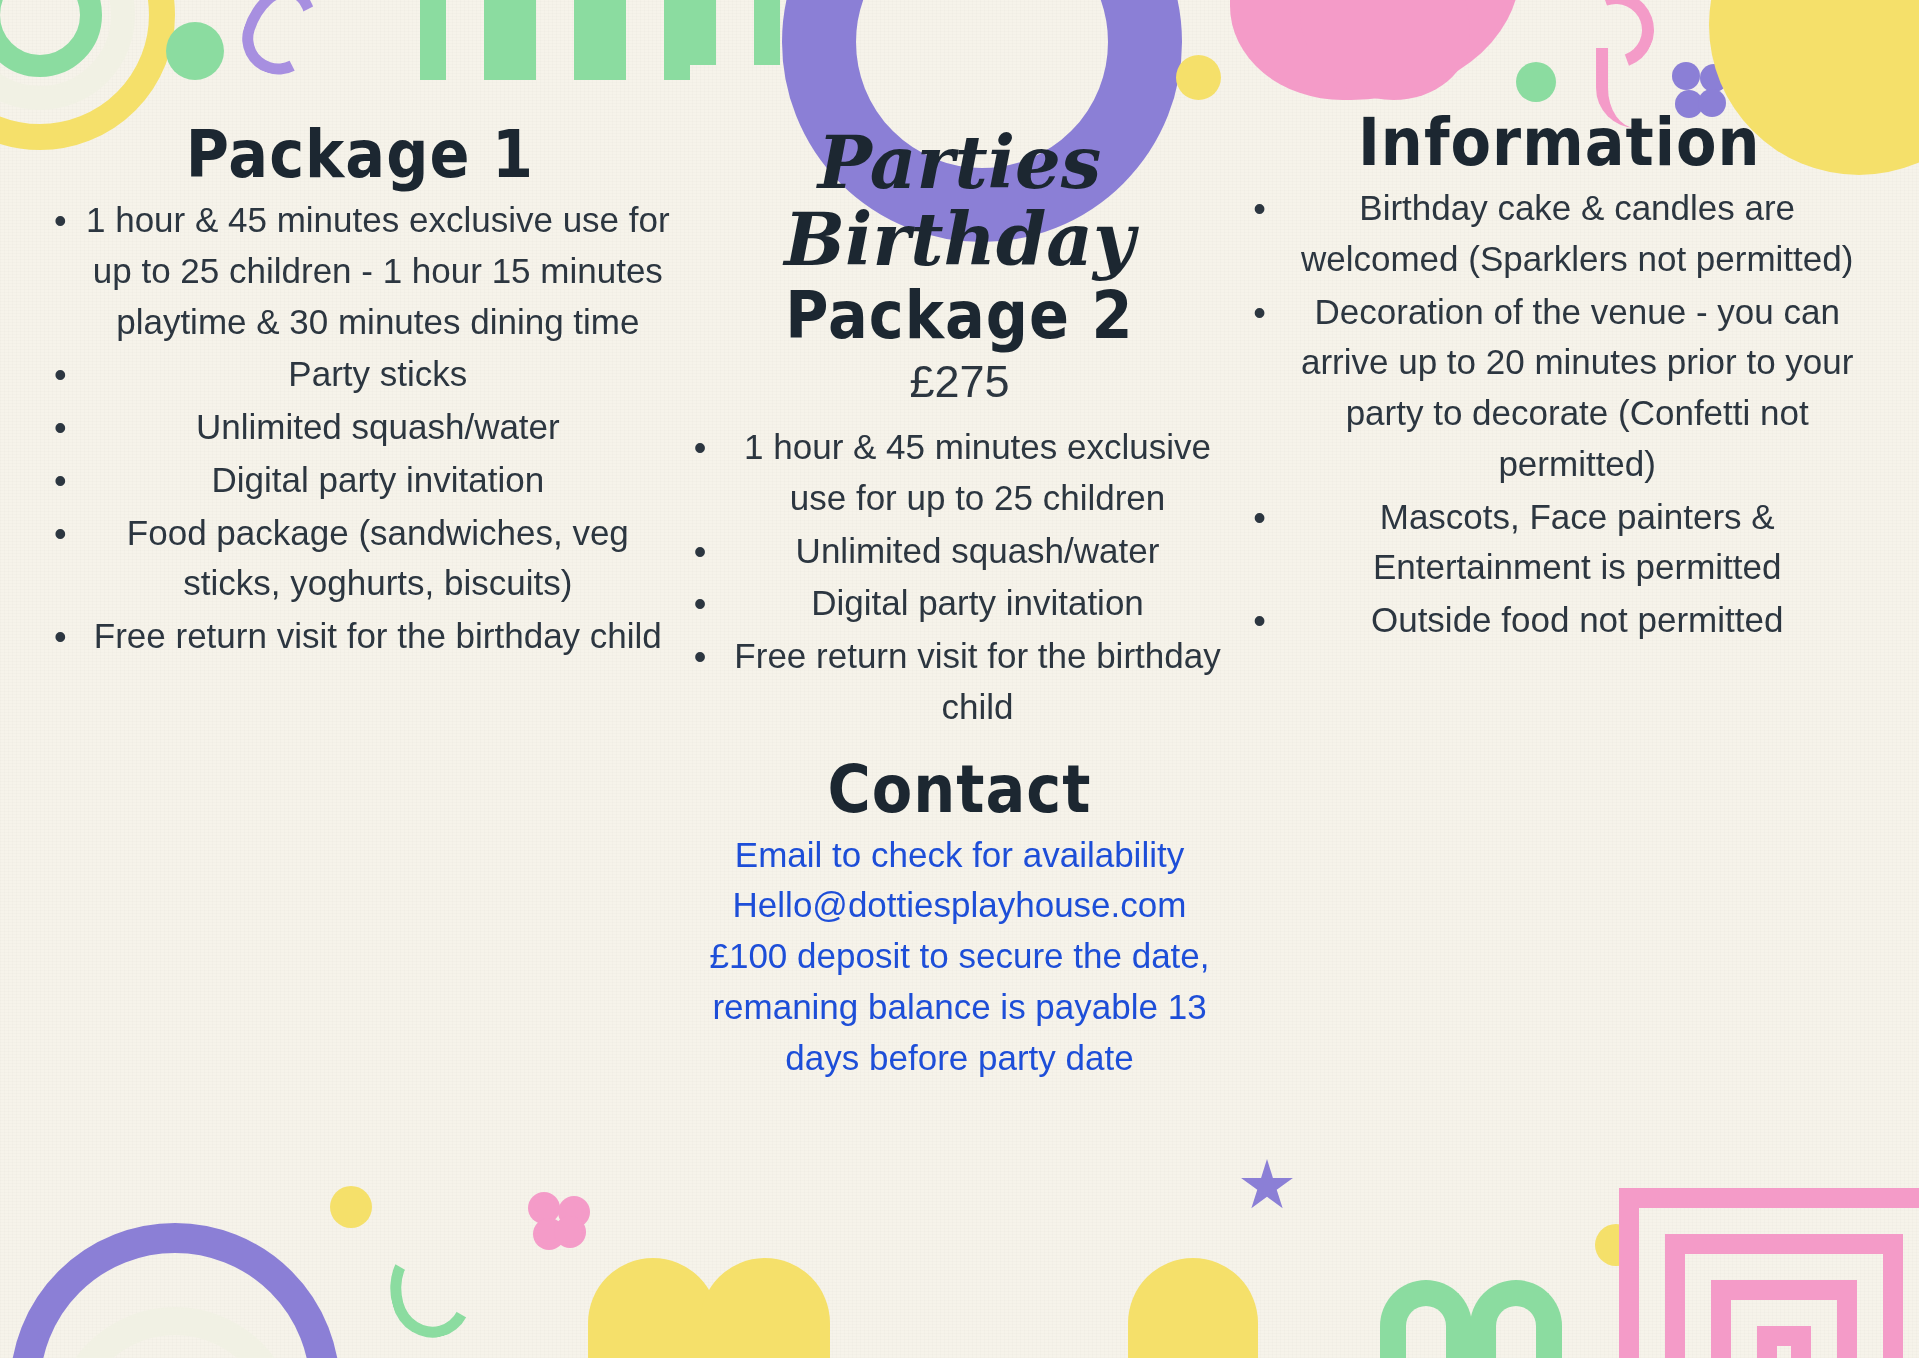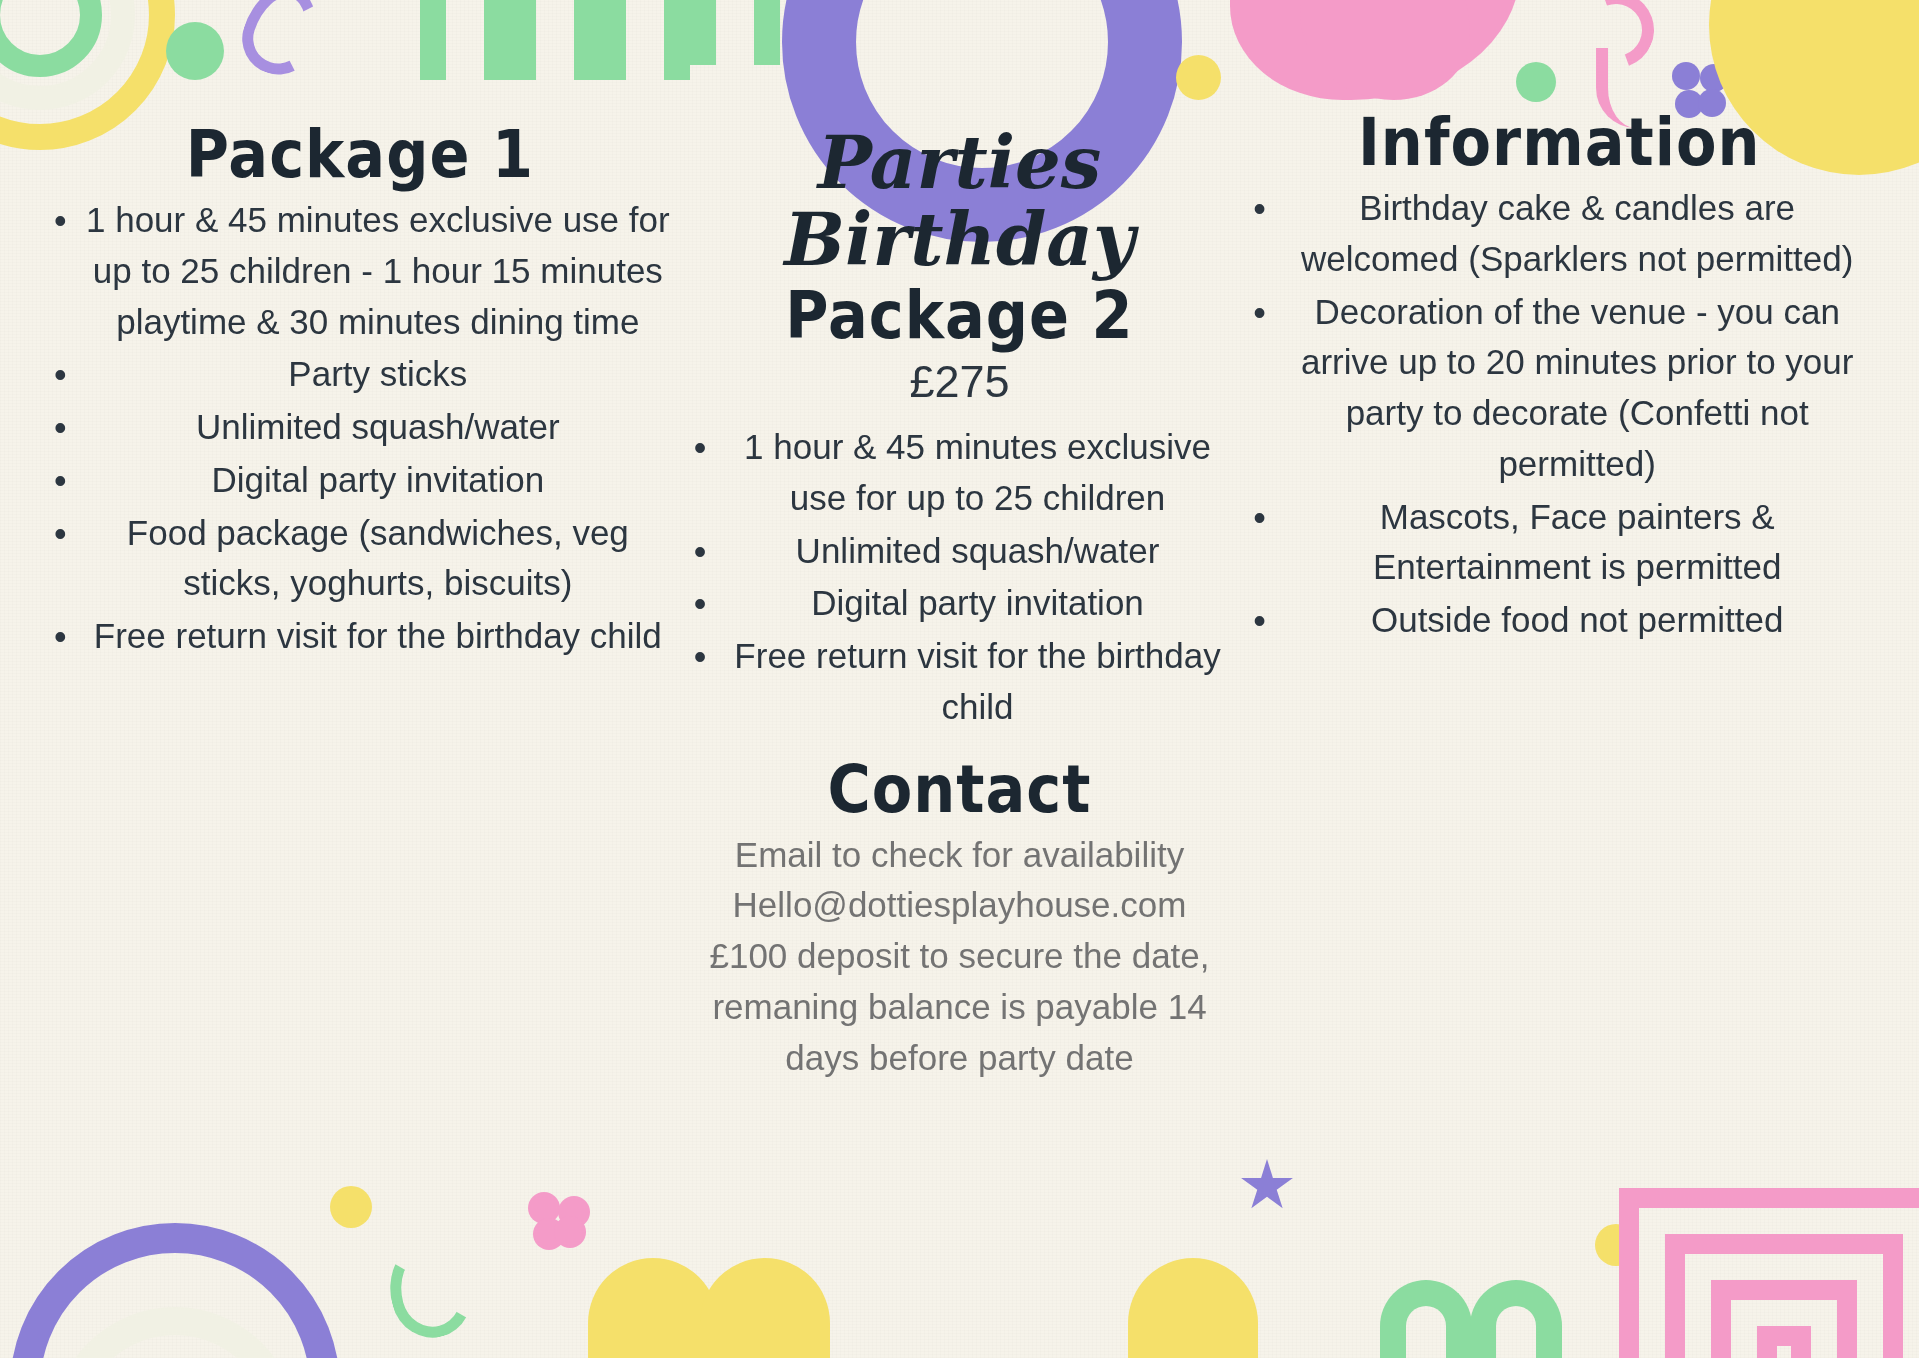--- a/index.html
+++ b/index.html
@@ -216,21 +216,21 @@
   ul.items li::before {
     content: "•";
     position: absolute;
     left: 14px;
     top: 0px;
     font-size: 36px;
     line-height: 1.45;
     color: #2c3640;
   }
   .contact-lines p {
-    font-size: 35px; line-height: 1.45; color: #737373;
+    font-size: 35px; line-height: 1.45; color: #1d4ed8;
     text-align: center; margin: 0;
   }
   .mid-head-block { margin-bottom: 0; }
 </style>
 </head>
 <body>
 
 <div class="paper"></div>
 
 <div class="deco tl-rainbow"></div>
@@ -311,21 +311,21 @@
       <li>1 hour &amp; 45 minutes exclusive use for up to 25 children</li>
       <li>Unlimited squash/water</li>
       <li>Digital party invitation</li>
       <li>Free return visit for the birthday child</li>
     </ul>
     <h2 class="heading" style="margin-top:22px;">Contact</h2>
     <div class="contact-lines">
       <p>Email to check for availability</p>
       <p>Hello@dottiesplayhouse.com</p>
       <p>£100 deposit to secure the date,</p>
-      <p>remaning balance is payable 14</p>
+      <p>remaning balance is payable 13</p>
       <p>days before party date</p>
     </div>
   </div>
 
   <div class="col col-right">
     <h2 class="heading">Information</h2>
     <ul class="items">
       <li>Birthday cake &amp; candles are welcomed (Sparklers not permitted)</li>
       <li>Decoration of the venue - you can arrive up to 20 minutes prior to your party to decorate (Confetti not permitted)</li>
       <li>Mascots, Face painters &amp; Entertainment is permitted</li>

